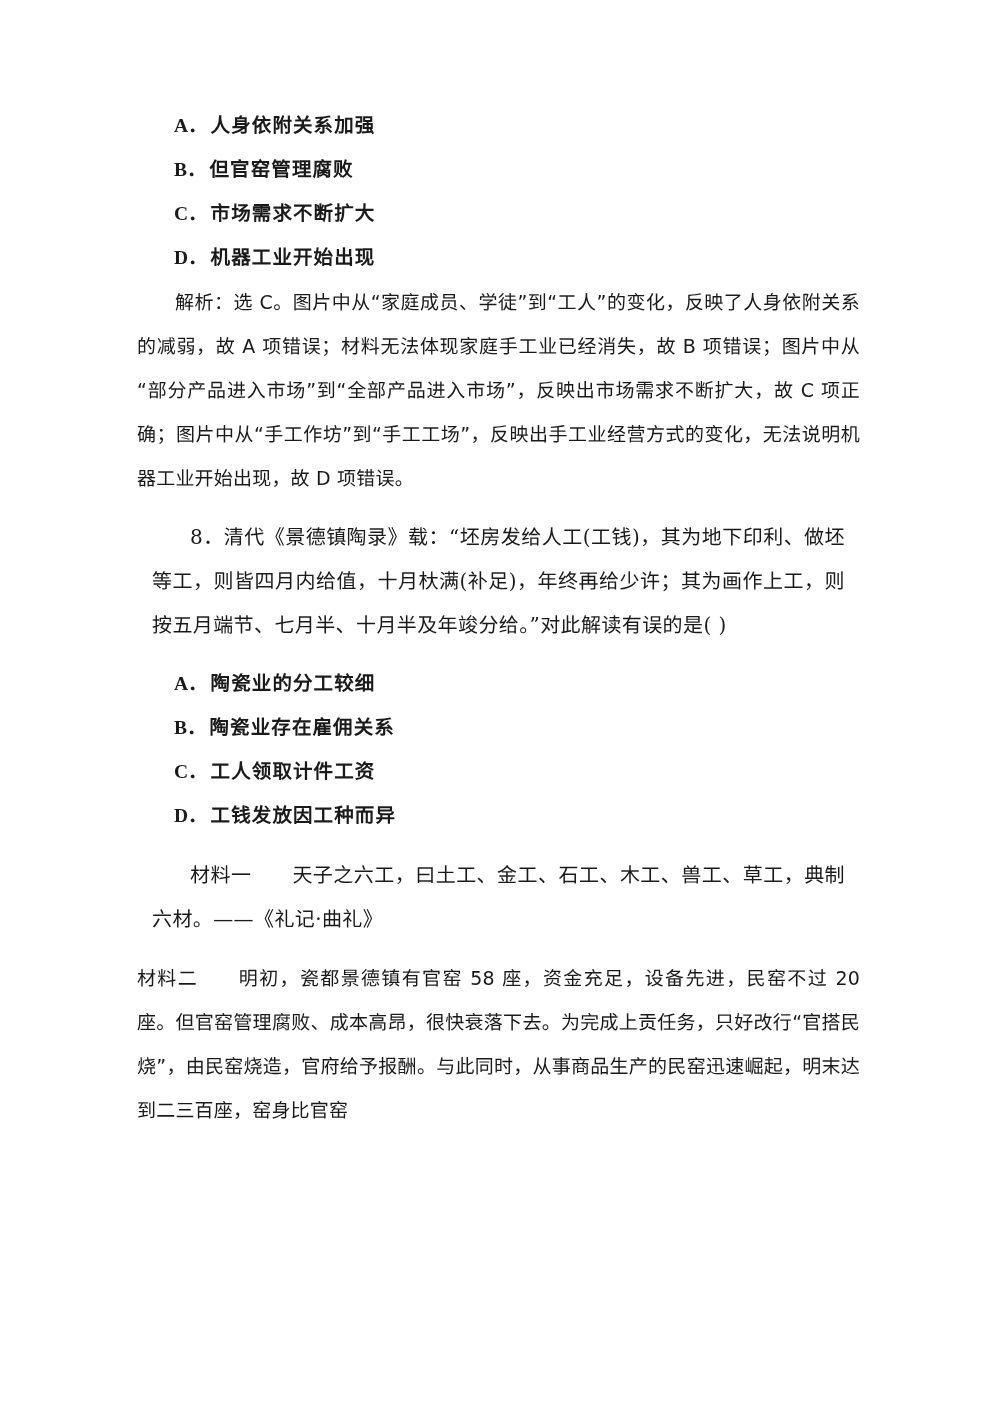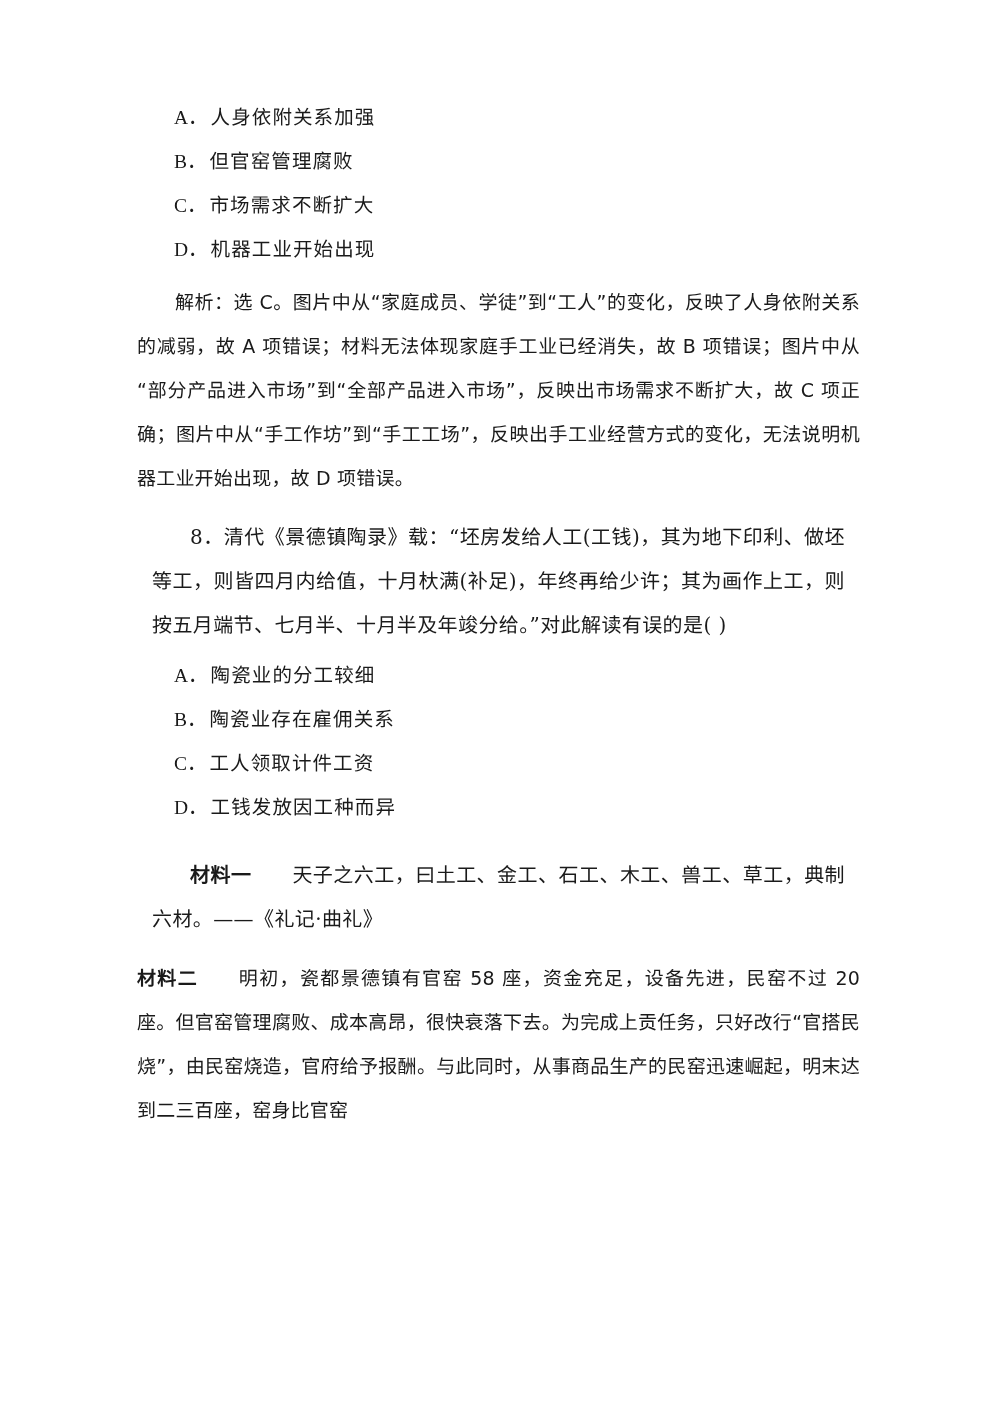--- a/index.html
+++ b/index.html
@@ -30,25 +30,26 @@
     position: absolute;
     left: 137px;
     top: 104px;
     width: 723px;
   }
 
   
   .option-line {
     font-family: "DejaVu Serif", "Liberation Serif", serif;
     font-size: 19.5px;
-    line-height: 28px;
+    line-height: 44px;
     height: 44px;
     padding-left: 37px;
     white-space: nowrap;
     letter-spacing: 0.3px;
+    font-weight: bold;
   }
   .option-line .opt-letter {
     font-family: "Liberation Serif", "DejaVu Serif", serif;
     font-size: 19.5px;
     letter-spacing: 0;
   }
   .option-line .opt-text {
     margin-left: 3px;
     letter-spacing: 1.1px;
   }
@@ -86,21 +87,21 @@
     font-size: 18.5px;
     font-weight: 700;
     line-height: 44px;
     height: 44px;
     text-indent: 38px;
     letter-spacing: 1px;
     margin: 0;
   }
 
   .label-bold {
-    font-weight: 700;
+    font-weight: 400;
   }
 
   
   .block { margin: 0; padding: 0; }
 </style>
 </head>
 <body>
 
 <div class="page">
   <div class="content">

